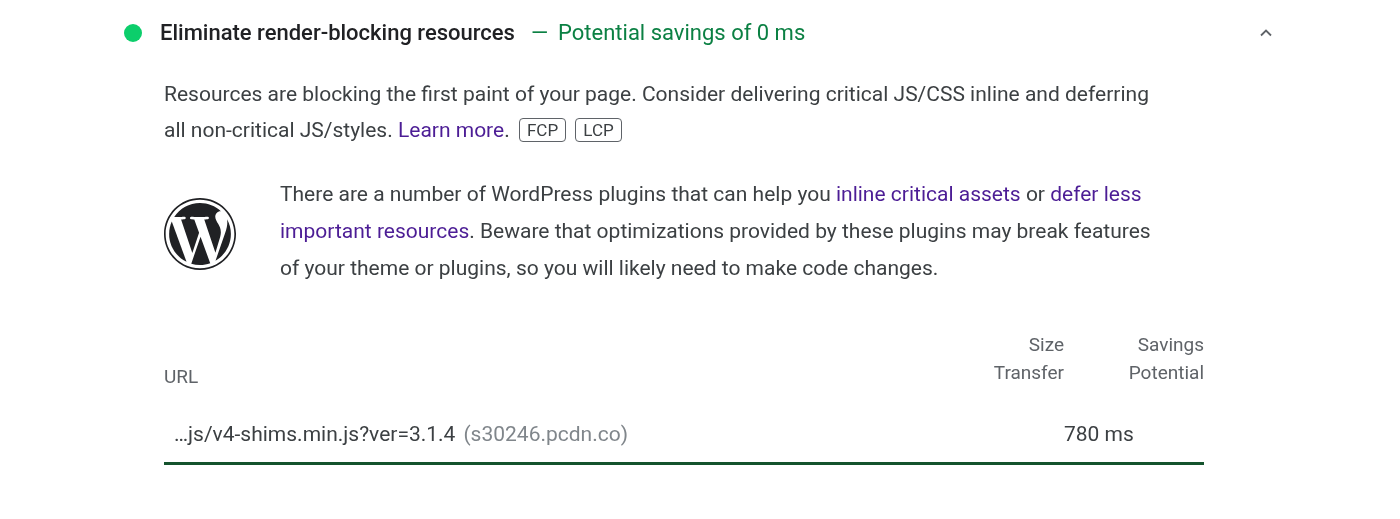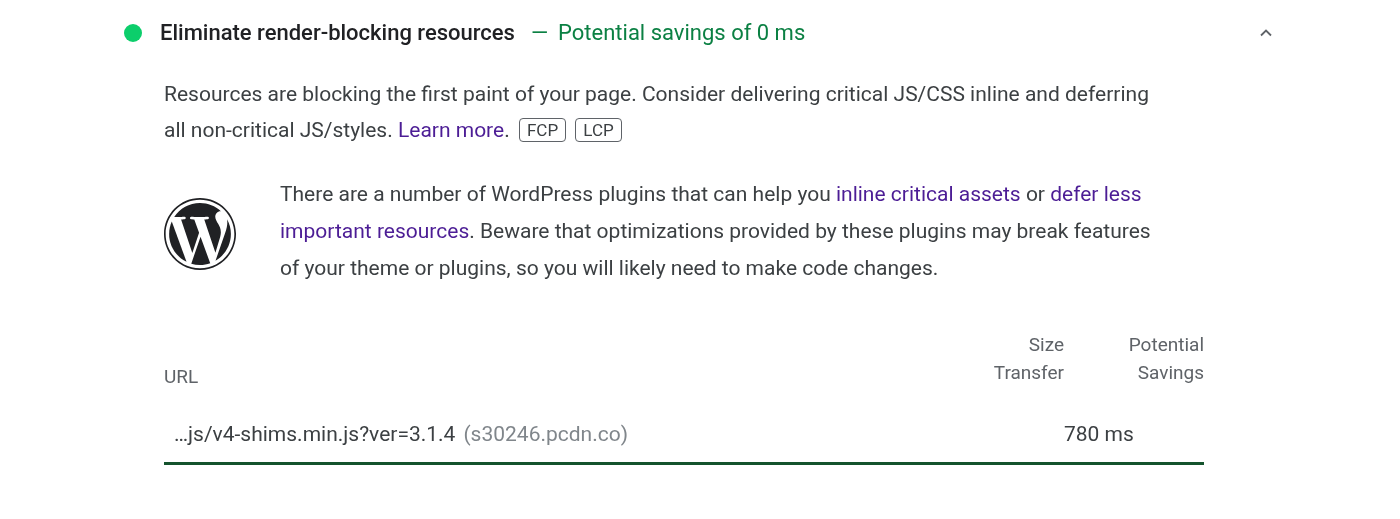--- a/index.html
+++ b/index.html
@@ -187,22 +187,22 @@
   </div>
 
   <div class="table">
     <div class="table-header">
       <div class="col-url">URL</div>
       <div class="col-transfer">
         <div>Size</div>
         <div>Transfer</div>
       </div>
       <div class="col-savings">
+        <div>Savings</div>
         <div>Potential</div>
-        <div>Savings</div>
       </div>
     </div>
     <div class="table-row">
       <div class="col-url">
         <span class="url-path">…js/v4-shims.min.js?ver=3.1.4</span><span class="url-origin">(s30246.pcdn.co)</span>
       </div>
       <div class="cell-savings">780 ms</div>
     </div>
   </div>
 

